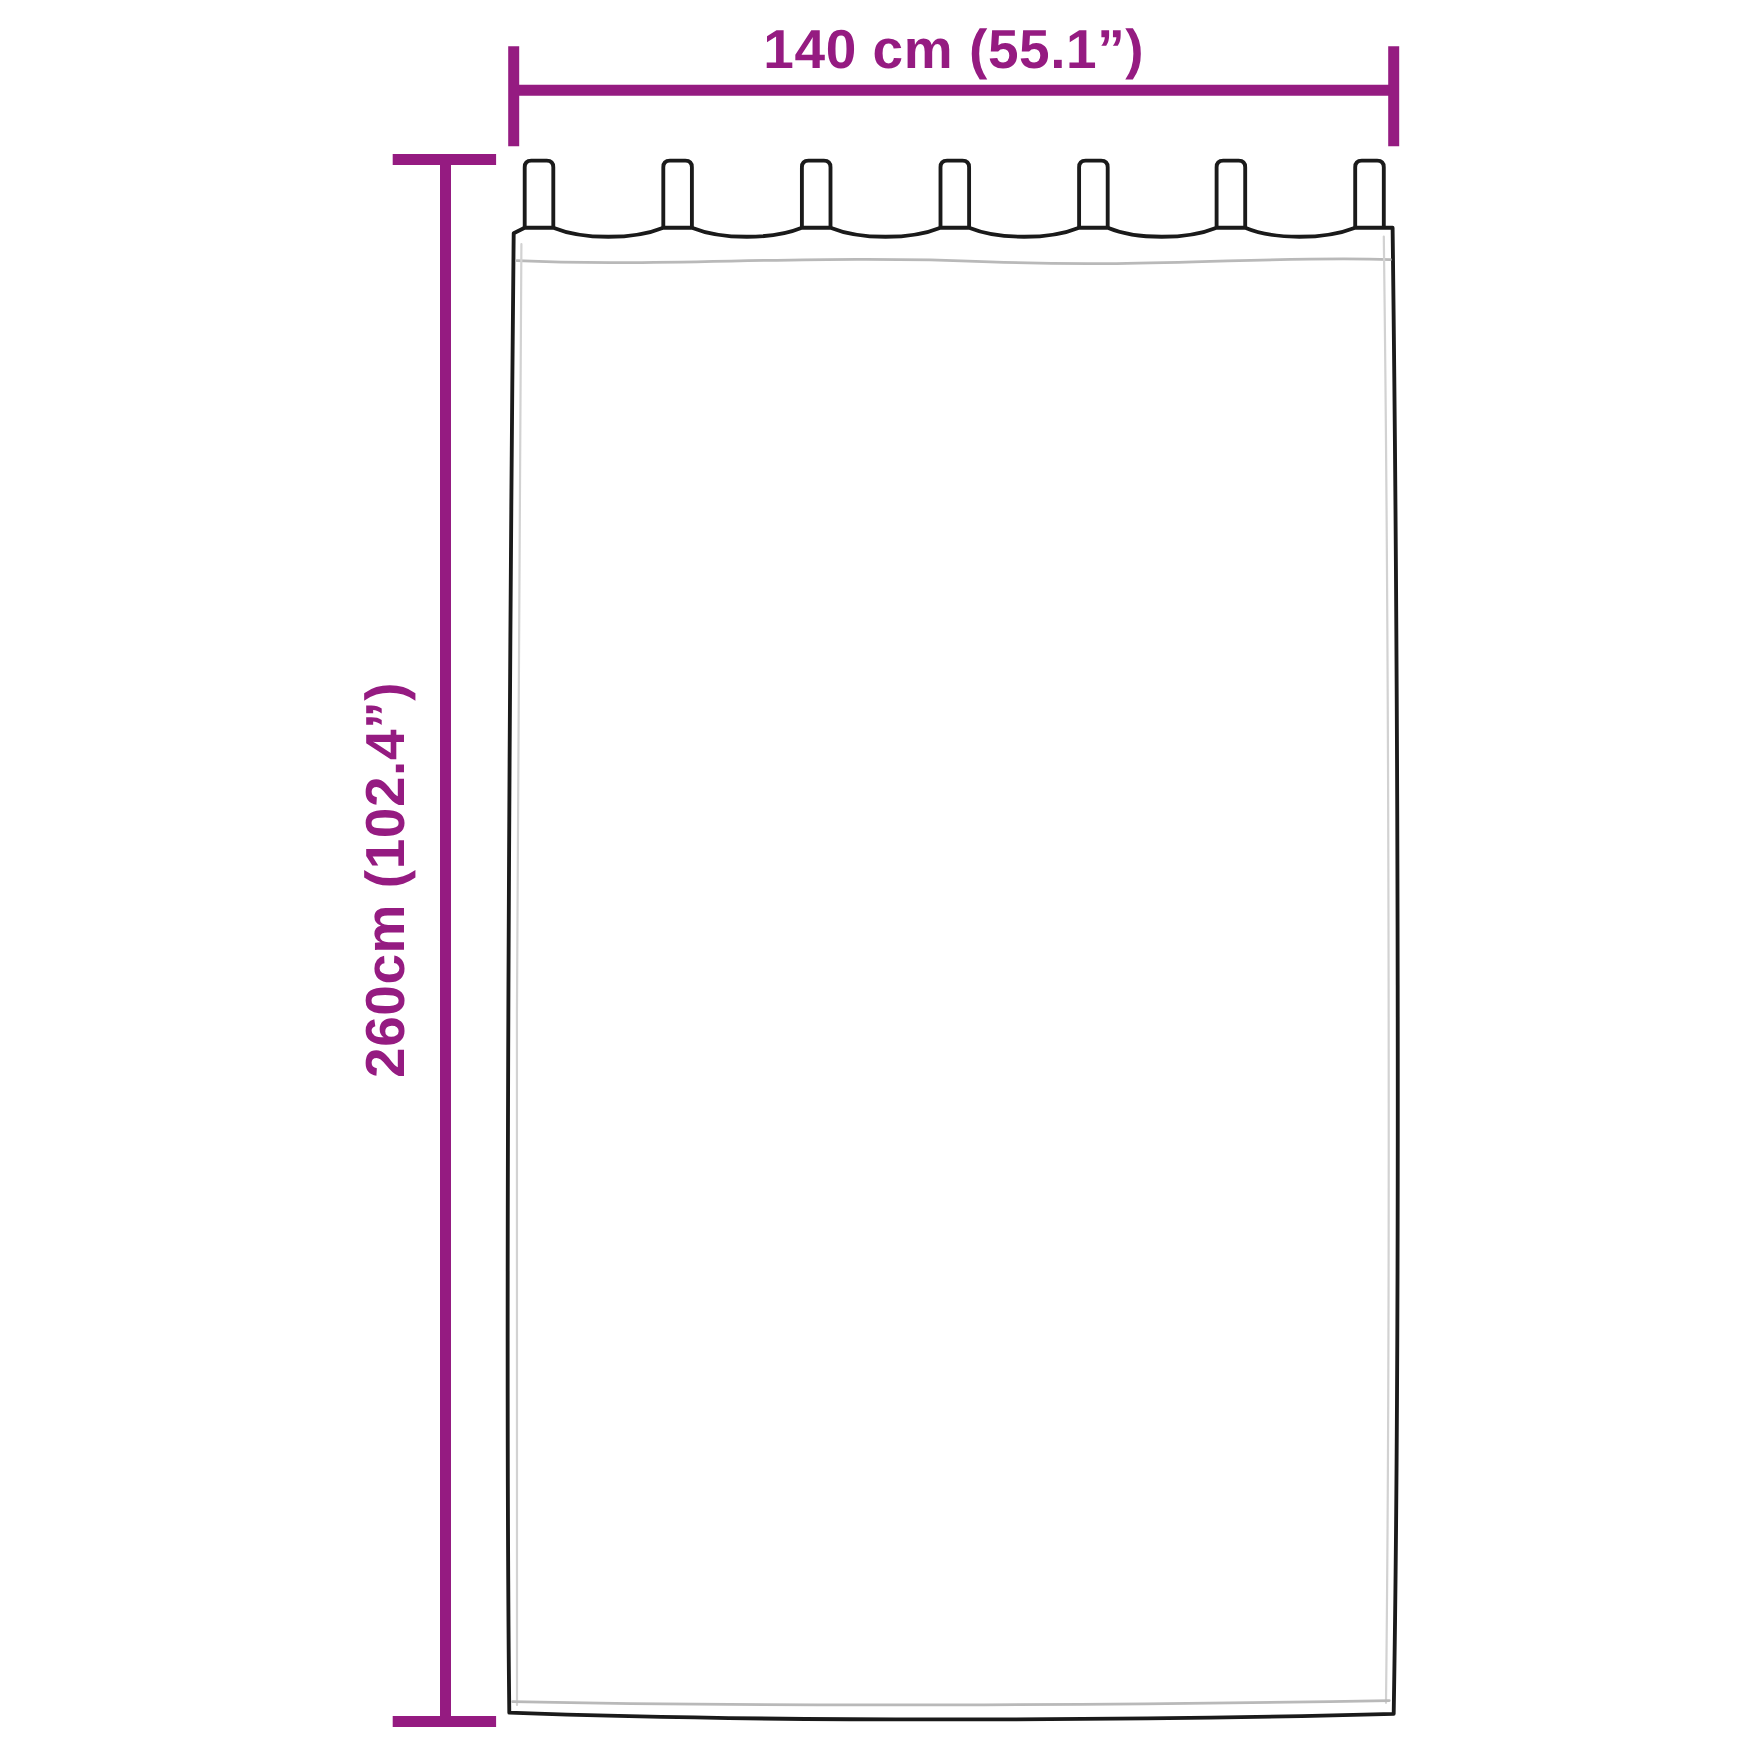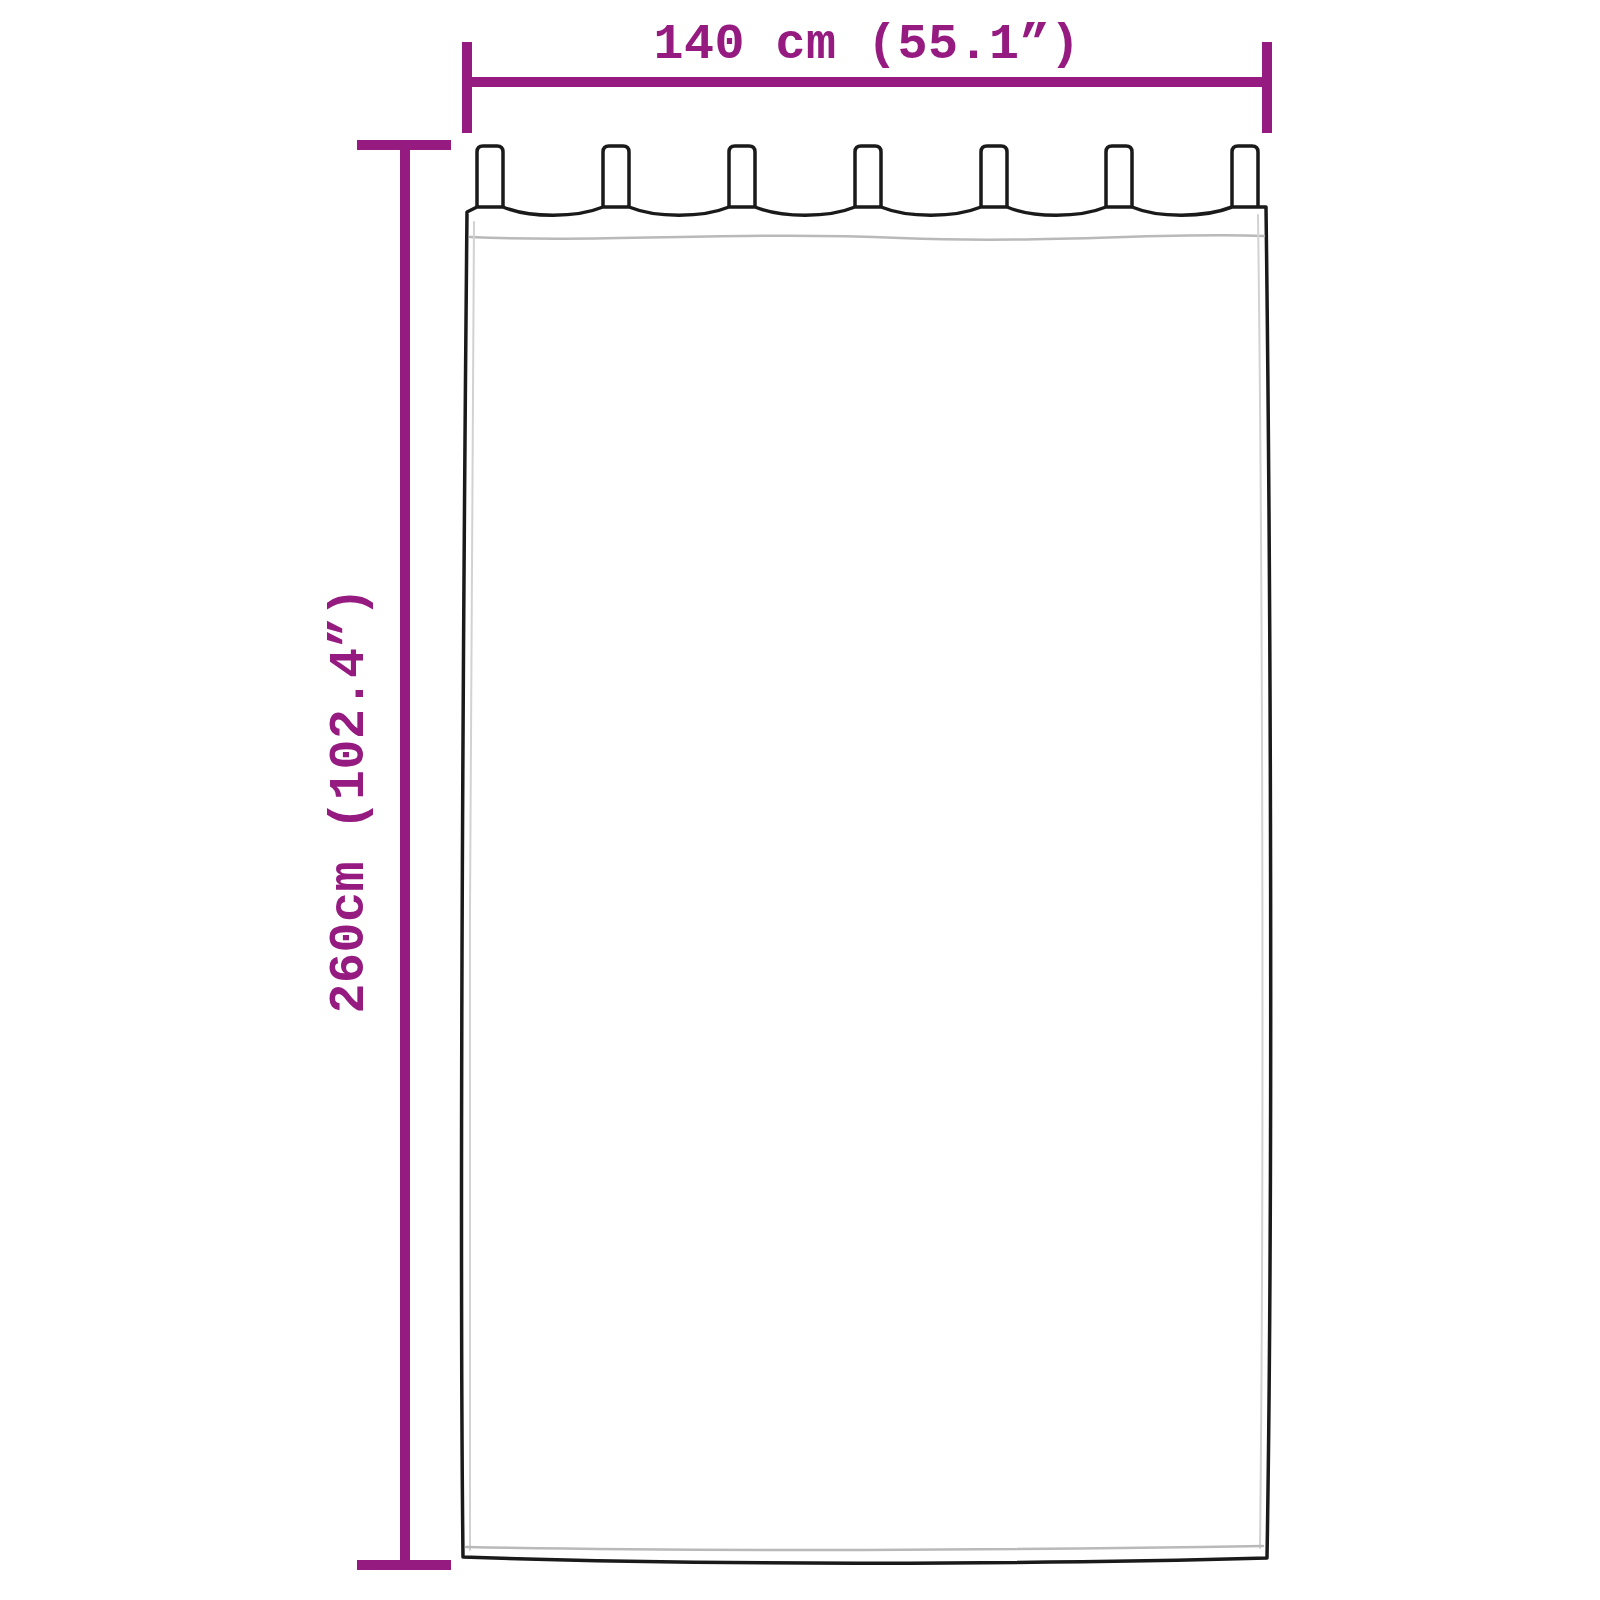--- a/index.html
+++ b/index.html
@@ -8,21 +8,21 @@
     --seam:#b9b9b9;
     --background:#ffffff;
   }
   *{margin:0;padding:0;box-sizing:border-box;}
   html,body{background:var(--background);}
   .canvas{
     position:relative;
     width:1474px;height:1600px;
     background:var(--background);
     overflow:hidden;
-    font-family:Liberation Mono, monospace;
+    font-family:Liberation Sans, sans-serif;
   }
   .diagram-svg{position:absolute;left:0;top:0;width:1600px;height:1600px;display:block;}
   .dim-line{stroke:var(--dimension-accent);stroke-width:10;fill:none;stroke-linecap:butt;}
   .panel{stroke:var(--outline);stroke-width:3.5;fill:#ffffff;stroke-linejoin:round;}
   .seam{stroke:var(--seam);stroke-width:2.5;fill:none;stroke-linecap:round;}
   .seam-faint{stroke:#d2d2d2;stroke-width:2;fill:none;stroke-linecap:round;}
   .dim-label{
     position:absolute;
     color:var(--dimension-accent);
     font-size:50px;

